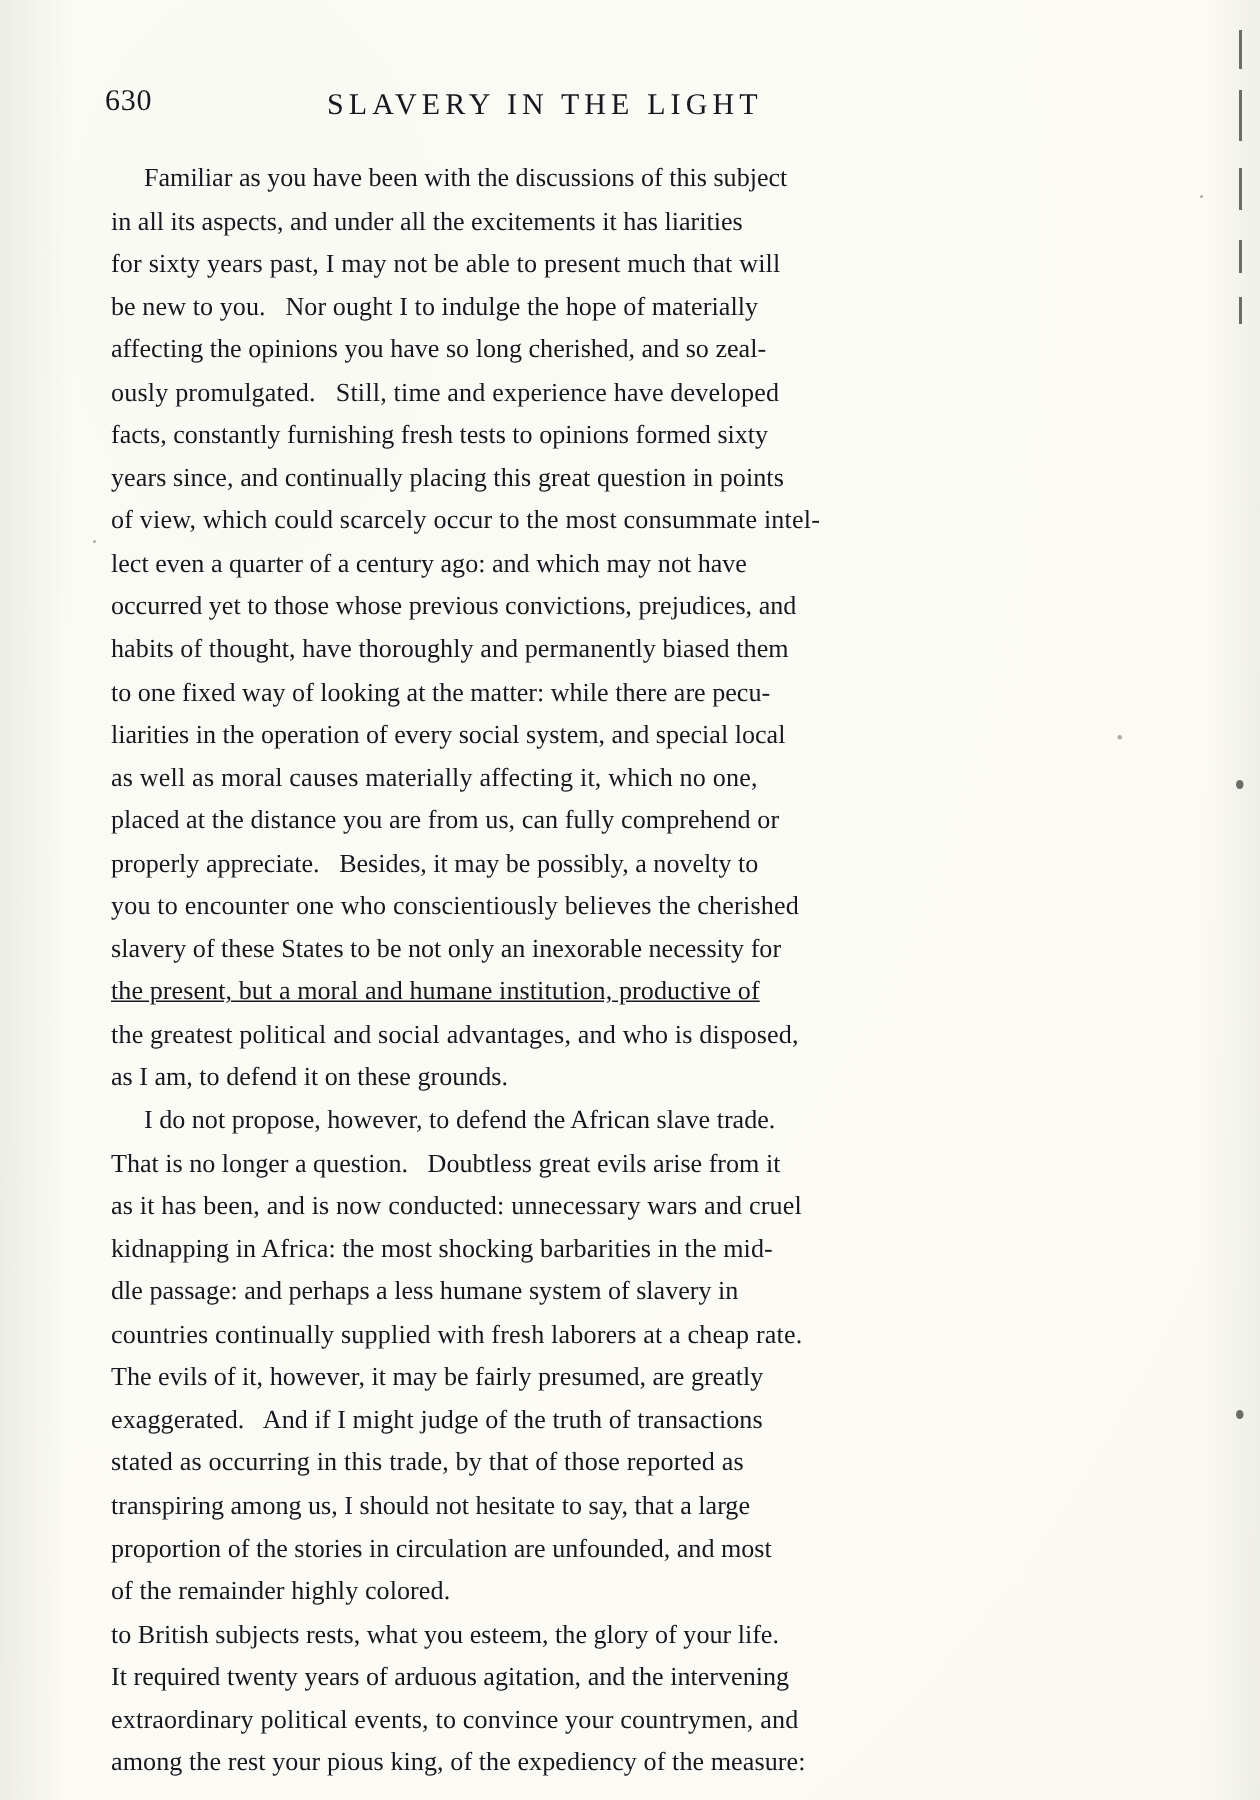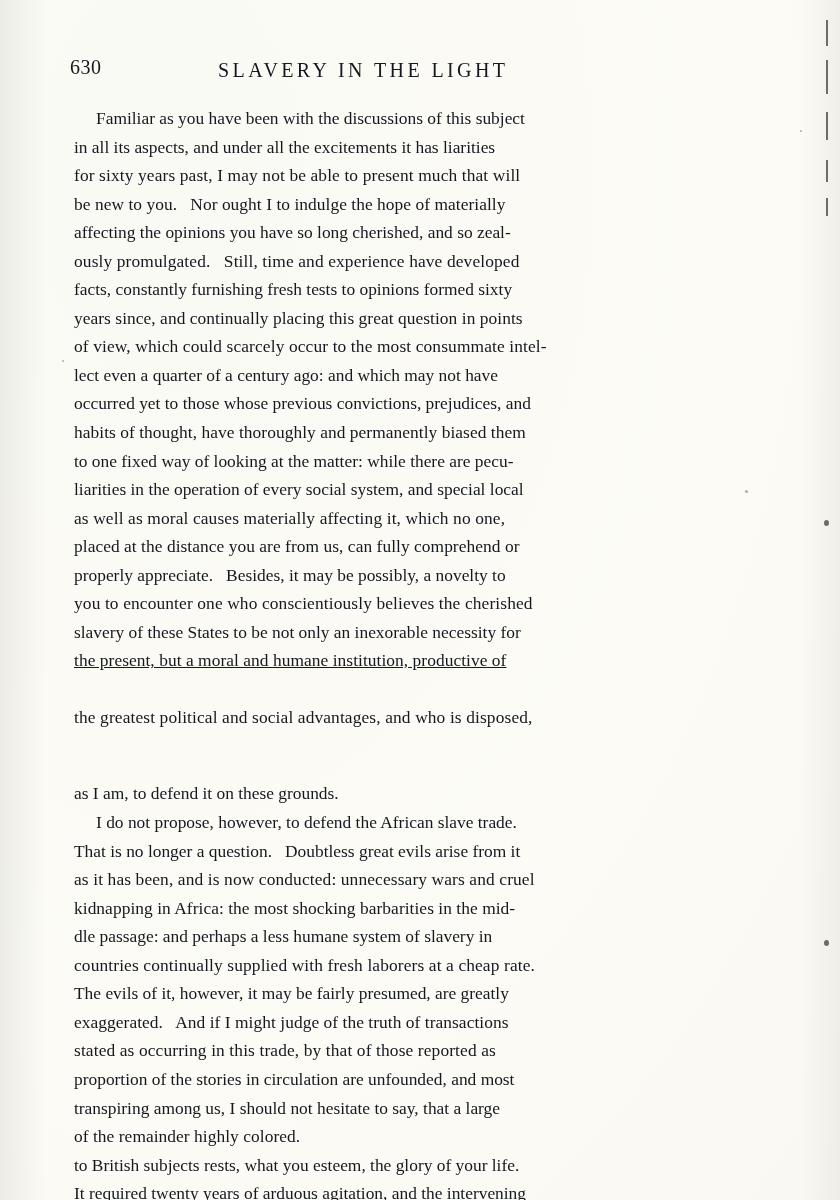--- a/index.html
+++ b/index.html
@@ -156,35 +156,35 @@
         <div class="line" style="white-space: pre;">occurred yet to those whose previous convictions, prejudices, and</div>
         <div class="line" style="white-space: pre;">habits of thought, have thoroughly and permanently biased them</div>
         <div class="line" style="white-space: pre;">to one fixed way of looking at the matter: while there are pecu-</div>
         <div class="line" style="white-space: pre;">liarities in the operation of every social system, and special local</div>
         <div class="line" style="white-space: pre;">as well as moral causes materially affecting it, which no one,</div>
         <div class="line" style="white-space: pre;">placed at the distance you are from us, can fully comprehend or</div>
         <div class="line" style="white-space: pre;">properly appreciate.   Besides, it may be possibly, a novelty to</div>
         <div class="line" style="white-space: pre;">you to encounter one who conscientiously believes the cherished</div>
         <div class="line" style="white-space: pre;">slavery of these States to be not only an inexorable necessity for</div>
         <div class="line" style="white-space: pre; text-decoration: underline;">the present, but a moral and humane institution, productive of</div>
-        <div class="line" style="white-space: pre; margin-top: 28px;">the greatest political and social advantages, and who is disposed,</div>
-        <div class="line" style="white-space: pre; margin-top: 48px;">as I am, to defend it on these grounds.</div>
+        <div class="line" style="white-space: pre;">the greatest political and social advantages, and who is disposed,</div>
+        <div class="line" style="white-space: pre;">as I am, to defend it on these grounds.</div>
       </div>
     <div class="para" id="para-2">
         <div class="line indent" style="white-space: pre;">I do not propose, however, to defend the African slave trade.</div>
         <div class="line" style="white-space: pre;">That is no longer a question.   Doubtless great evils arise from it</div>
         <div class="line" style="white-space: pre;">as it has been, and is now conducted: unnecessary wars and cruel</div>
         <div class="line" style="white-space: pre;">kidnapping in Africa: the most shocking barbarities in the mid-</div>
         <div class="line" style="white-space: pre;">dle passage: and perhaps a less humane system of slavery in</div>
         <div class="line" style="white-space: pre;">countries continually supplied with fresh laborers at a cheap rate.</div>
         <div class="line" style="white-space: pre;">The evils of it, however, it may be fairly presumed, are greatly</div>
         <div class="line" style="white-space: pre;">exaggerated.   And if I might judge of the truth of transactions</div>
         <div class="line" style="white-space: pre;">stated as occurring in this trade, by that of those reported as</div>
+        <div class="line" style="white-space: pre;">transpiring among us, I should not hesitate to say, that a large</div>
         <div class="line" style="white-space: pre;">proportion of the stories in circulation are unfounded, and most</div>
-        <div class="line" style="white-space: pre;">transpiring among us, I should not hesitate to say, that a large</div>
         <div class="line" style="white-space: pre;">of the remainder highly colored.</div>
       </div>
     <div class="para" id="para-3">
         <div class="line" style="white-space: pre;">to British subjects rests, what you esteem, the glory of your life.</div>
         <div class="line" style="white-space: pre;">It required twenty years of arduous agitation, and the intervening</div>
         <div class="line" style="white-space: pre;">extraordinary political events, to convince your countrymen, and</div>
         <div class="line" style="white-space: pre;">among the rest your pious king, of the expediency of the measure:</div>
       </div>
   </div>
 </div>

